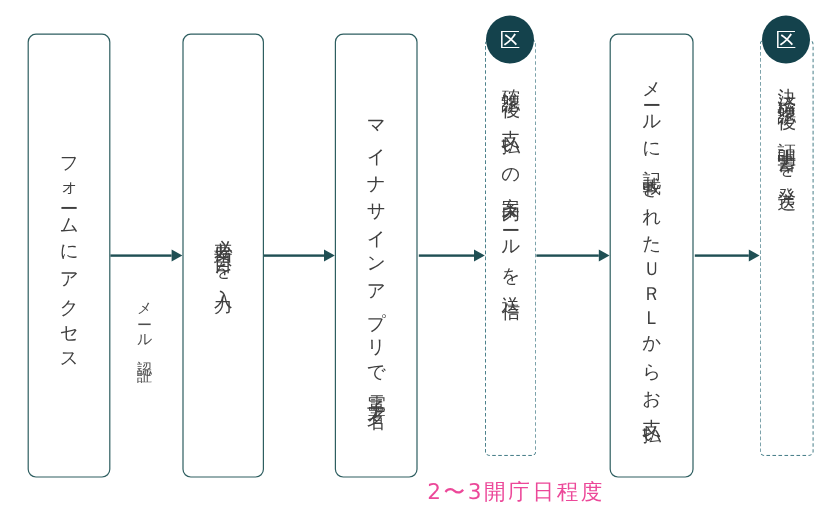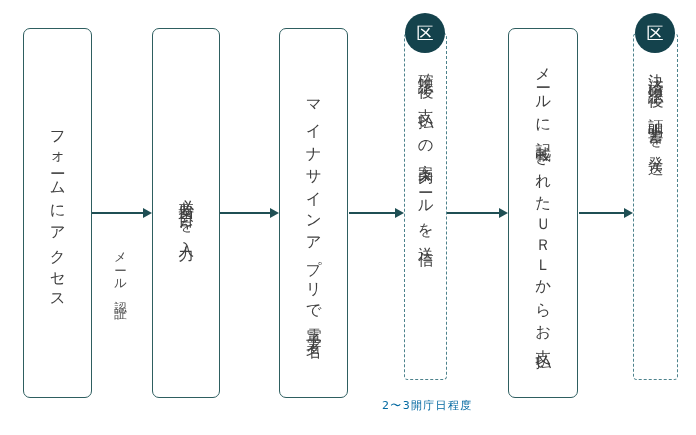--- a/index.html
+++ b/index.html
@@ -46,22 +46,22 @@
   .a3{left:349px;width:46px;}
   .a4{left:447px;width:52px;}
   .a5{left:579px;width:45px;}
   
   .mail-auth{
     position:absolute;left:114px;top:243px;
     writing-mode:vertical-rl;text-orientation:mixed;
     font-size:12.5px;color:#4d4d4d;letter-spacing:0.5em;line-height:1;
   }
   .footer-note{
-    position:absolute;left:382px;top:398px;
-    font-size:11px;color:#0369a1;letter-spacing:0.12em;
+    position:absolute;left:356px;top:398px;
+    font-size:18px;color:#ec4899;letter-spacing:0.12em;
   }
 </style>
 </head>
 <body>
 
 <div class="canvas">
 
   <div class="node n1">
     <span class="vtext">フォームにアクセス</span>
   </div>

